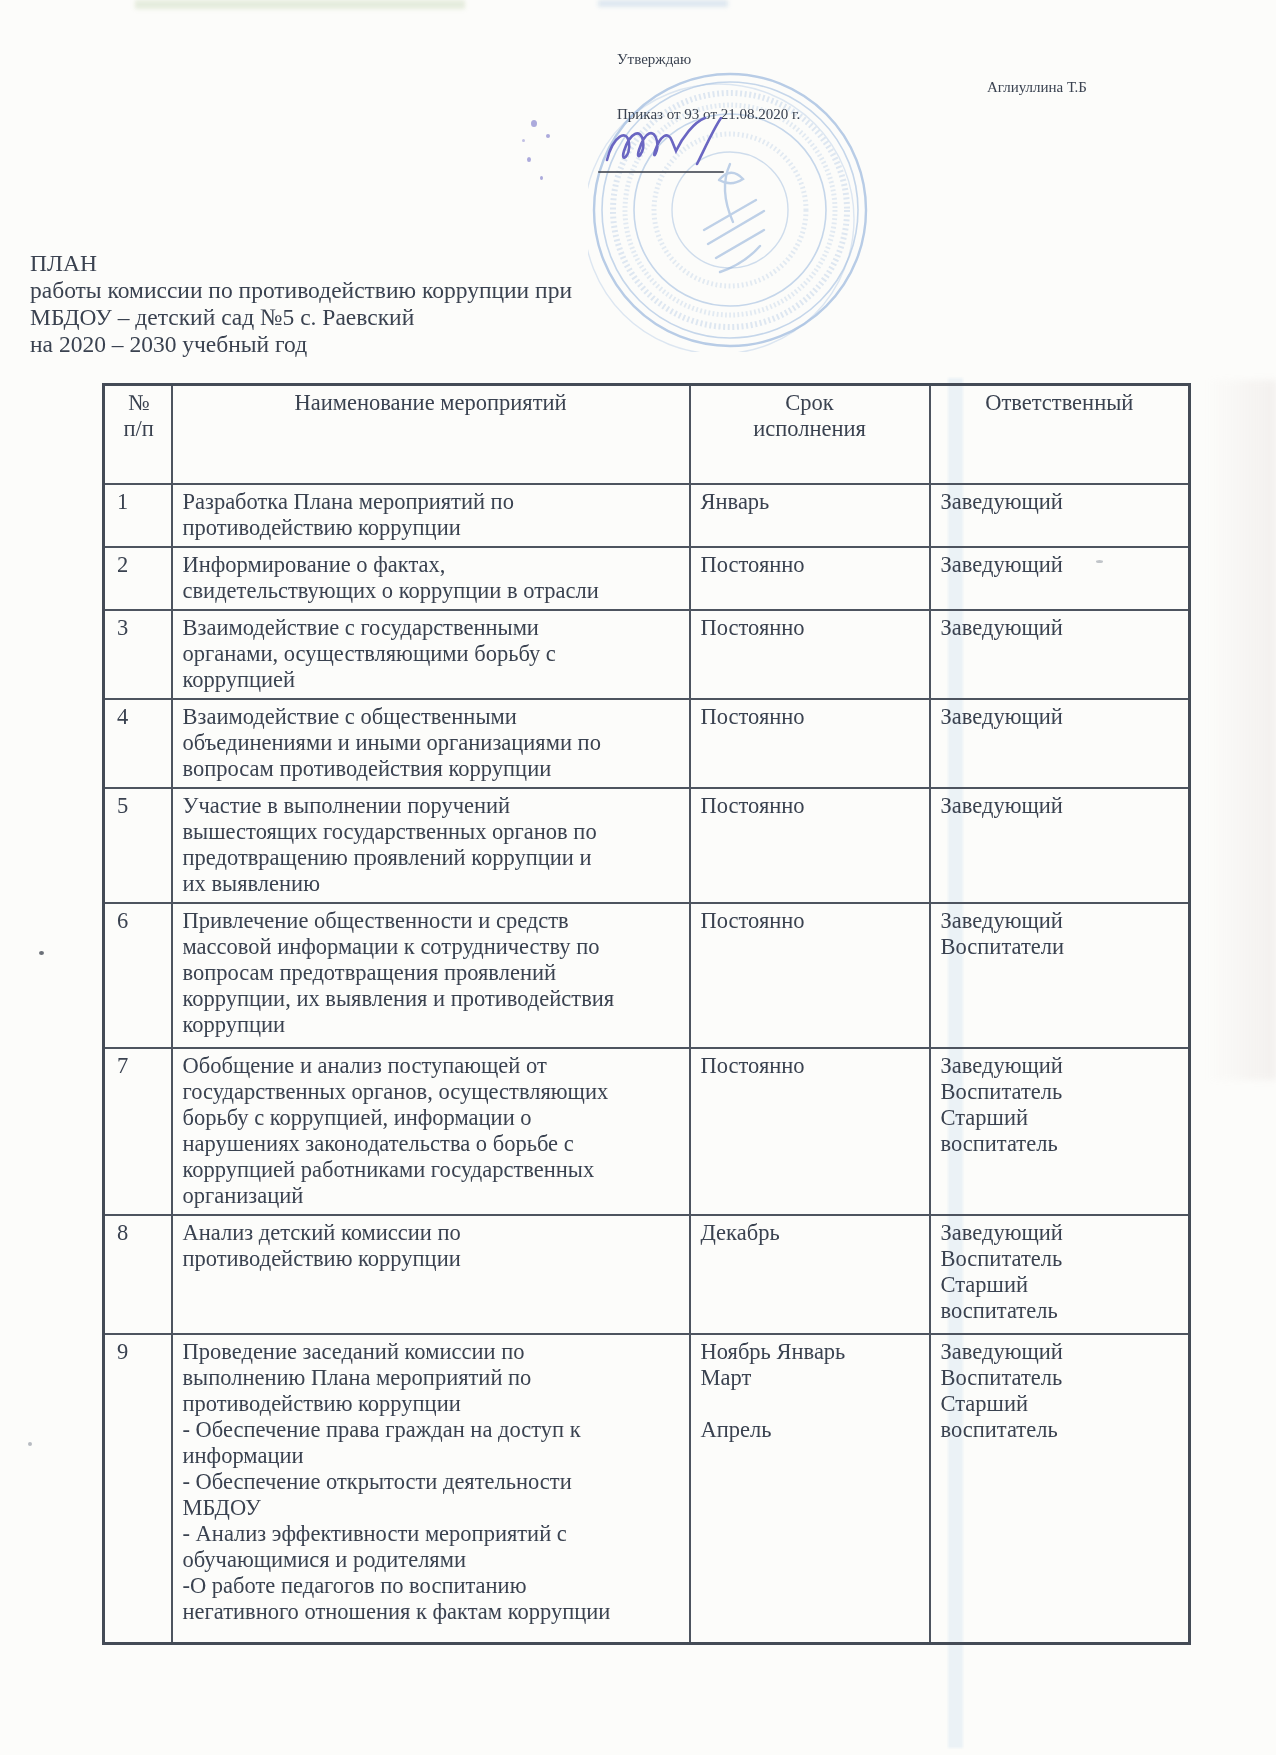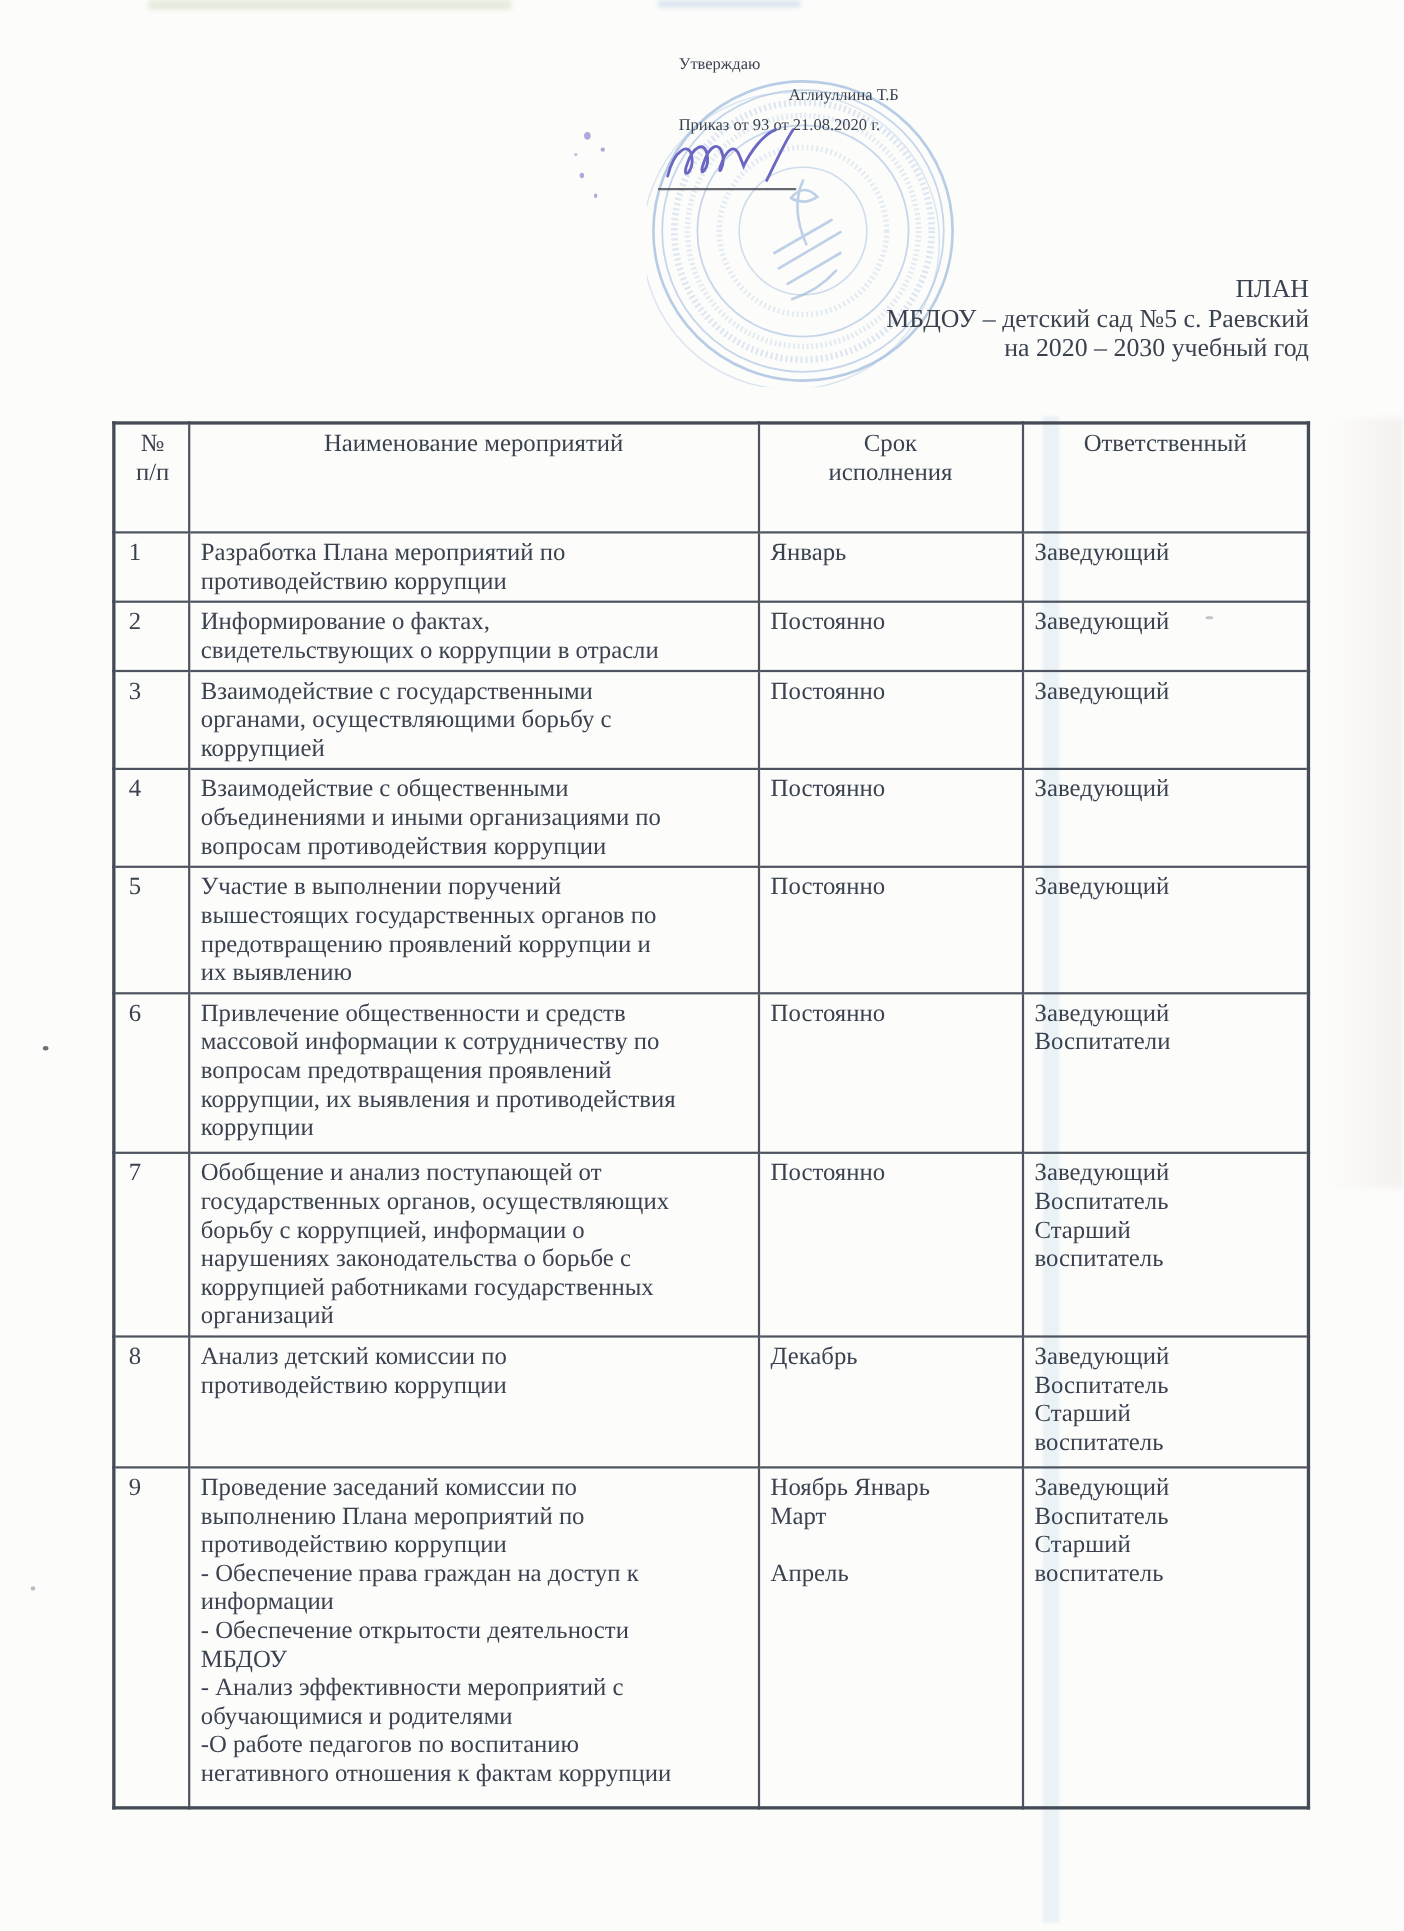--- a/index.html
+++ b/index.html
@@ -49,27 +49,27 @@
   
   .stamp{position:absolute;left:588px;top:68px;width:284px;height:284px;z-index:1;mix-blend-mode:multiply;}
   .signature{position:absolute;left:597px;top:116px;width:190px;height:70px;z-index:3;}
 
   
   .approval{
     position:absolute;left:617px;top:46px;width:470px;
     font-size:15px;line-height:27.5px;z-index:2;
   }
   .approval .line{white-space:pre-line;}
-  .approval .sig-line{height:27.5px;}
+  .approval .sig-line{height:27.5px;text-align:right;}
   .approval .sig-name{margin-left:100px;}
 
   
   .title-block{
     position:absolute;left:30px;top:250px;width:1160px;
-    text-align:right;font-size:23.5px;line-height:27px;z-index:2;
+    text-align:left;font-size:23.5px;line-height:27px;z-index:2;
   }
 
   
   .plan-table{
     position:absolute;left:102px;top:383px;z-index:2;
     border-collapse:collapse;table-layout:fixed;width:1086px;
     font-size:22.5px;line-height:26px;
   }
   .plan-table td{
     border:2px solid var(--border);
@@ -145,20 +145,21 @@
 </svg>
 
 <div class="approval">
   <div class="line">Утверждаю</div>
   <div class="line sig-line"><span class="sig-name">Аглиуллина Т.Б</span></div>
   <div class="line">Приказ от 93 от 21.08.2020 г.</div>
 </div>
 
 <div class="title-block">
   <div>ПЛАН</div>
+  <div>работы комиссии по противодействию коррупции при</div>
   <div>МБДОУ – детский сад №5 с. Раевский</div>
   <div>на 2020 – 2030 учебный год</div>
 </div>
 
 <table class="plan-table">
   <colgroup>
     <col class="c-num">
       <col class="c-name">
       <col class="c-term">
       <col class="c-resp">

